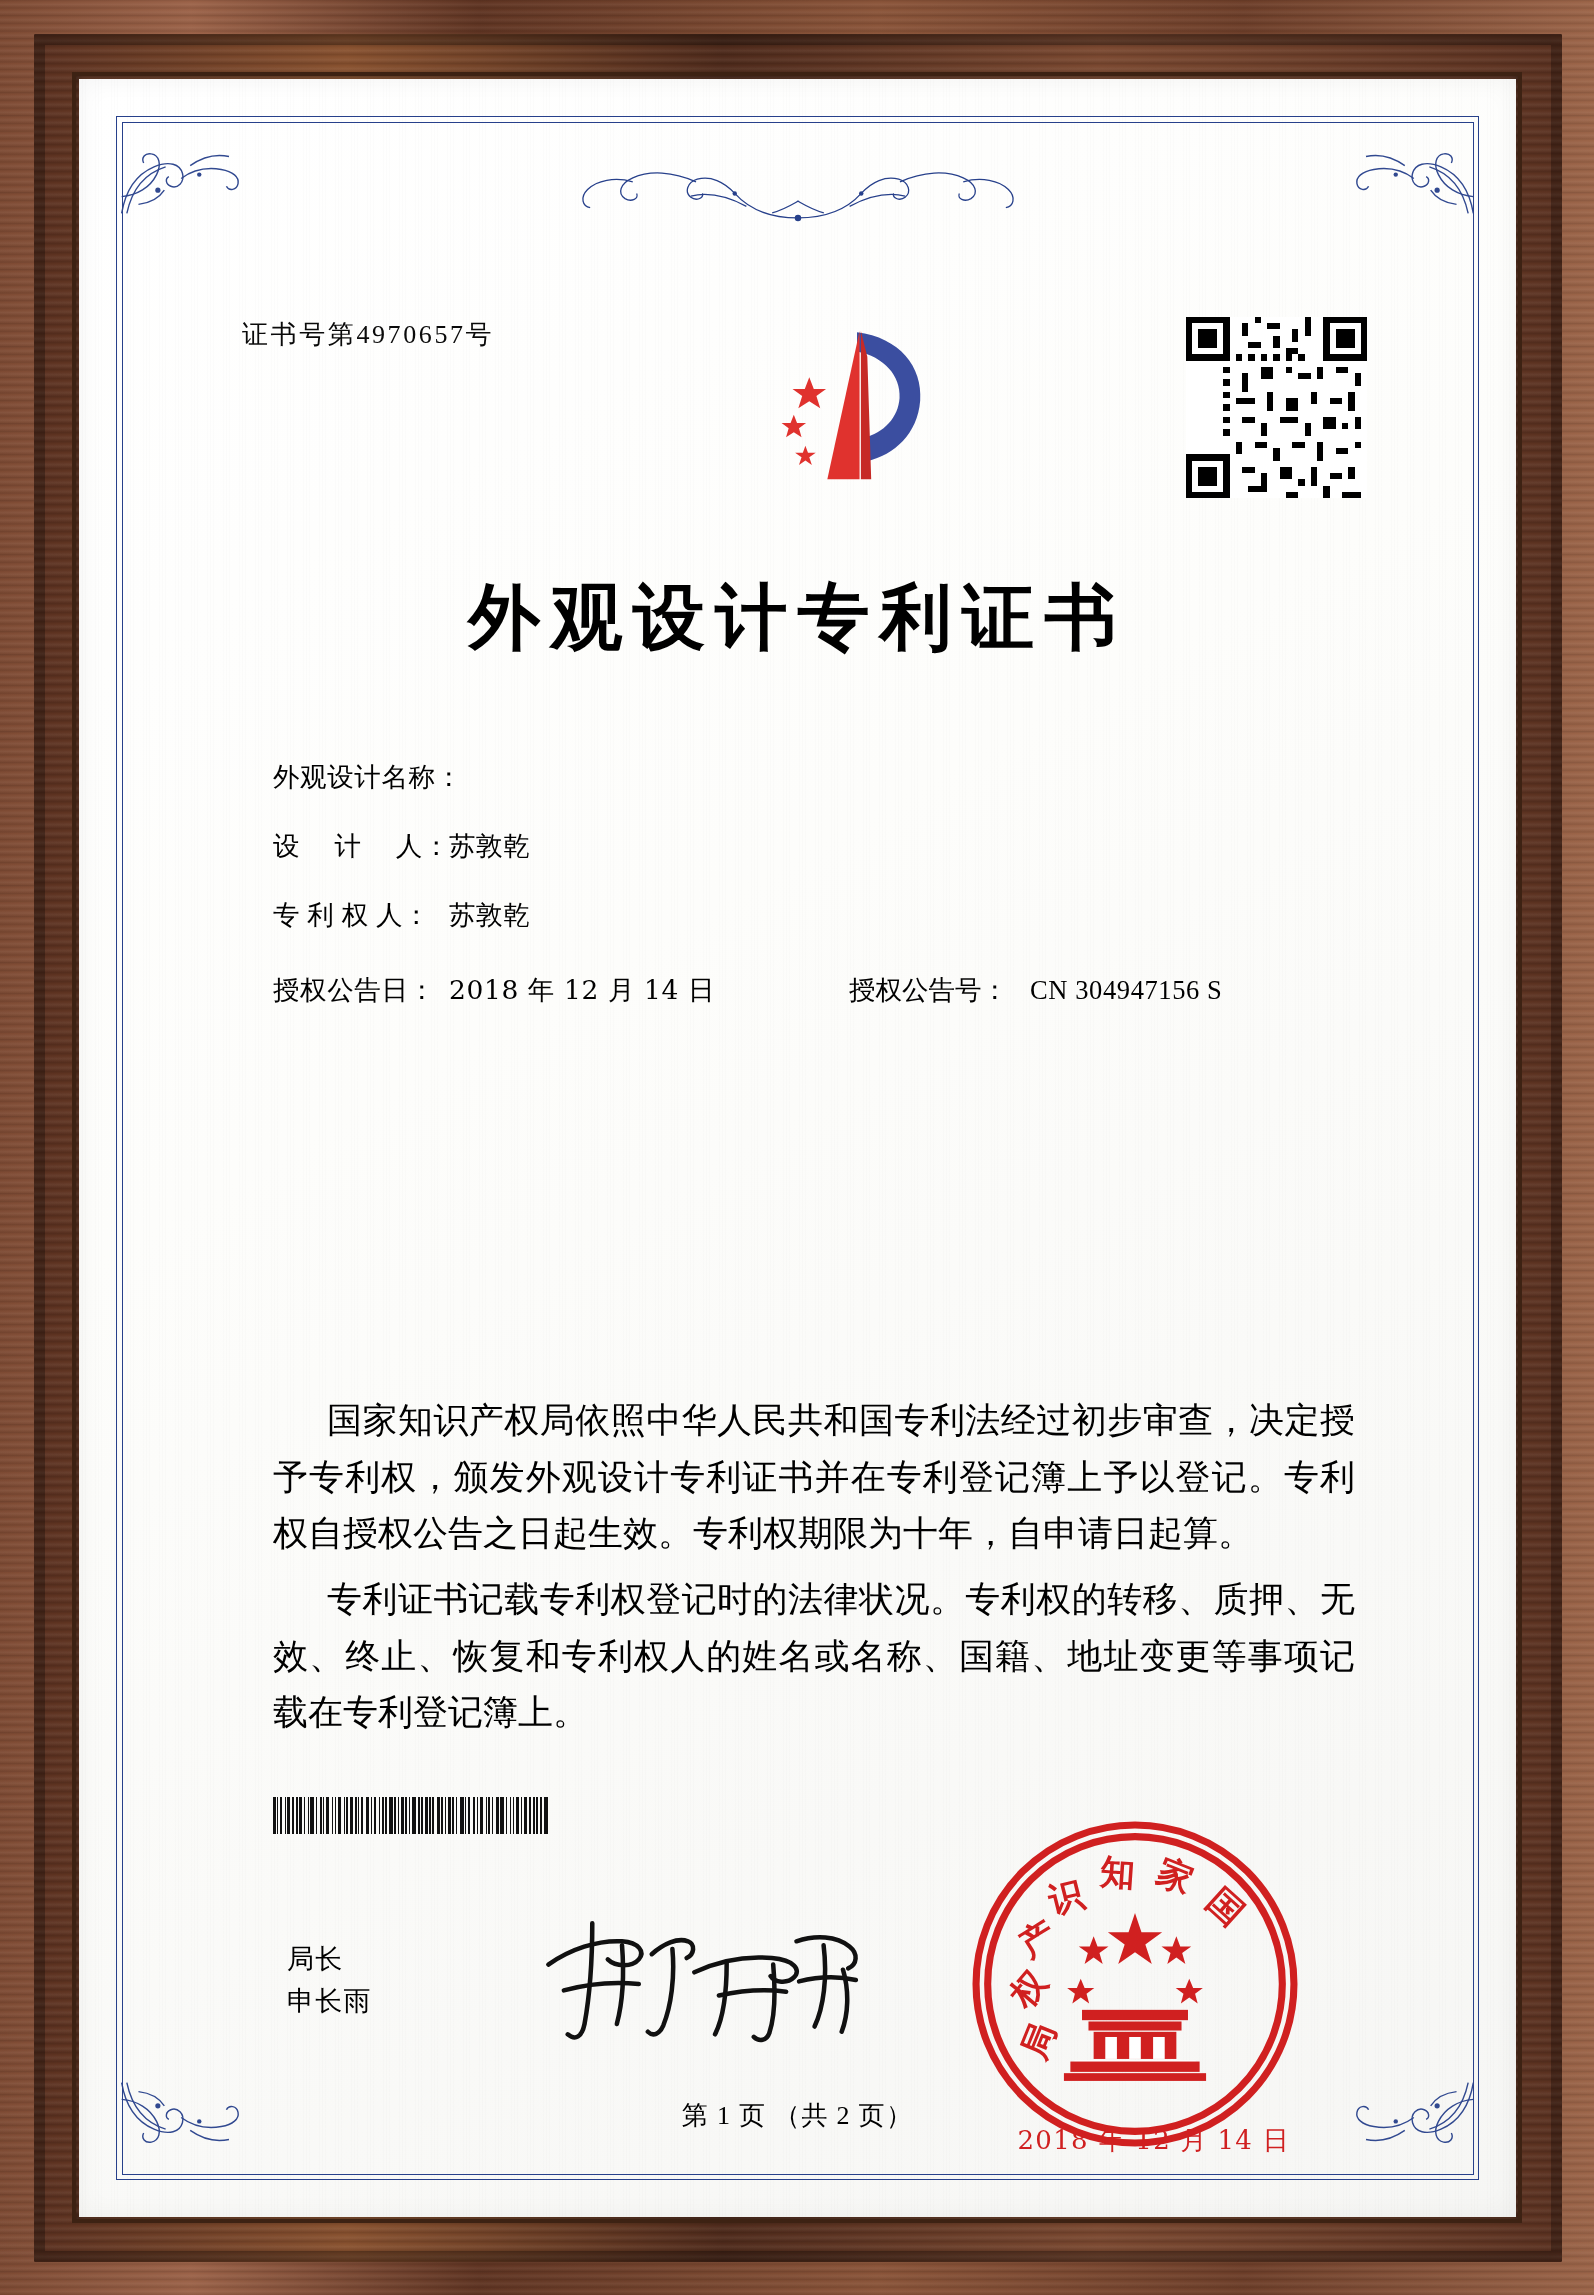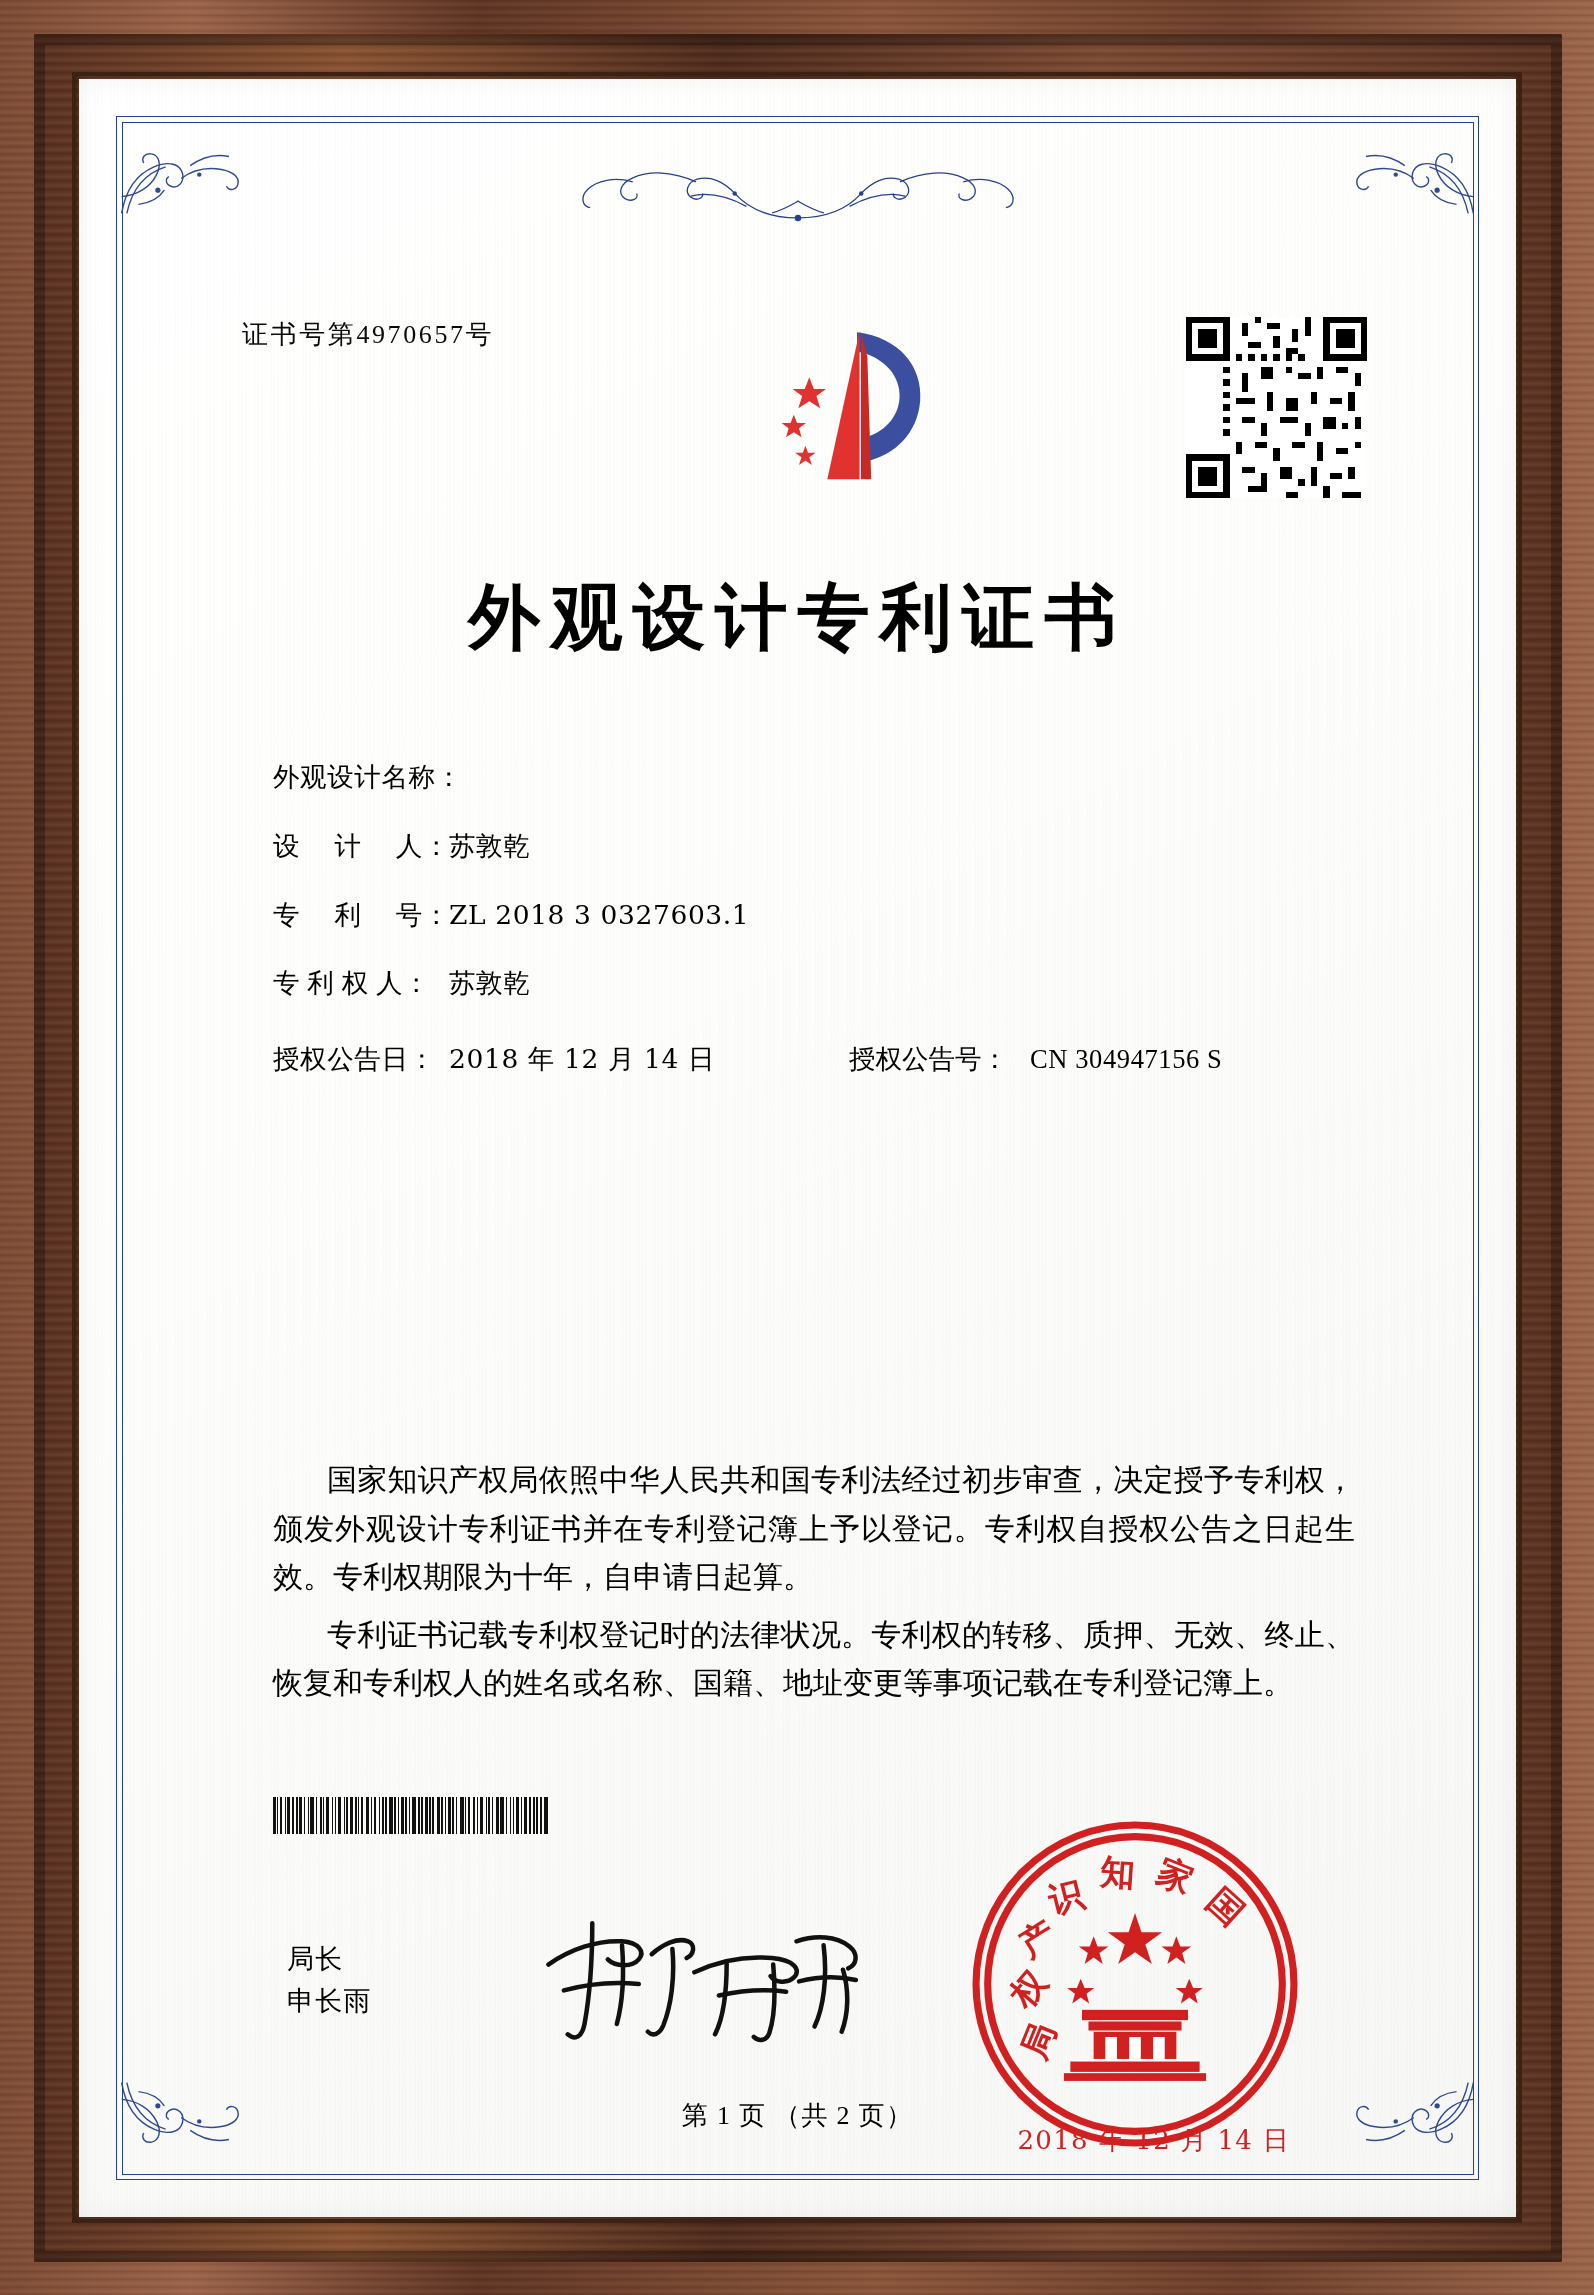--- a/index.html
+++ b/index.html
@@ -178,22 +178,22 @@
   .field-value2 {
     flex: 1 1 auto;
     letter-spacing: 0.6px;
   }
 
   
   .paragraphs {
     position: absolute;
     left: 194px;
     right: 161px;
-    top: 1377px;
-    font-size: 30px;
+    top: 1314px;
+    font-size: 35px;
     line-height: 1.62;
     color: #000;
     text-align: justify;
   }
   .paragraphs p {
     margin: 0 0 9px 0;
     text-indent: 54px;
   }
 
   
@@ -450,24 +450,20 @@
 
     <div class="field-row">
       <span class="field-label">外观设计名称：</span>
     </div>
 
     <div class="field-row">
       <span class="field-label">设　 计　 人：</span>
       <span class="field-value">苏敦乾</span>
     </div>
 
-    <div class="field-row">
-      <span class="field-label">专　 利　 号：</span>
-      <span class="field-value">ZL 2018 3 0327603.1</span>
-    </div>
 
 
     <div class="field-row">
       <span class="field-label">专 利 权 人：</span>
       <span class="field-value">苏敦乾</span>
     </div>
 
 
     <div class="field-row split">
       <span class="field-label">授权公告日：</span>

